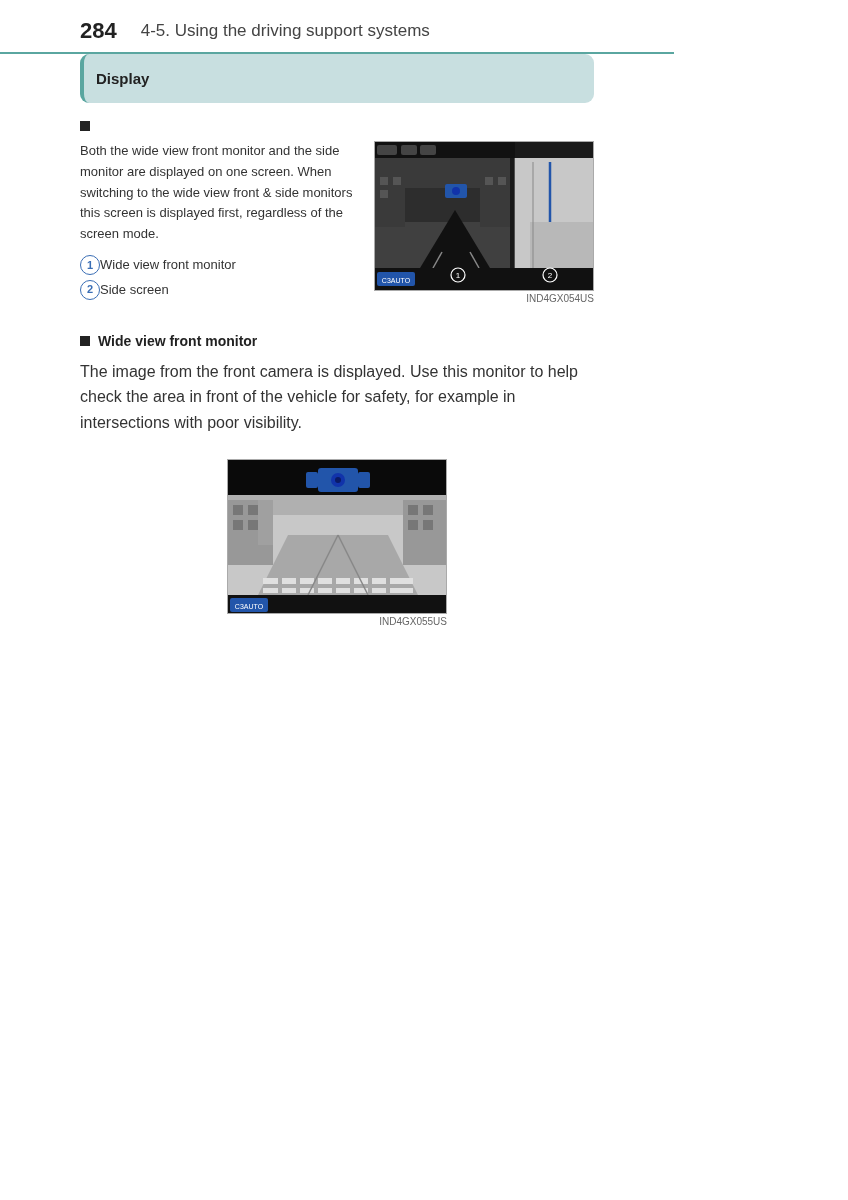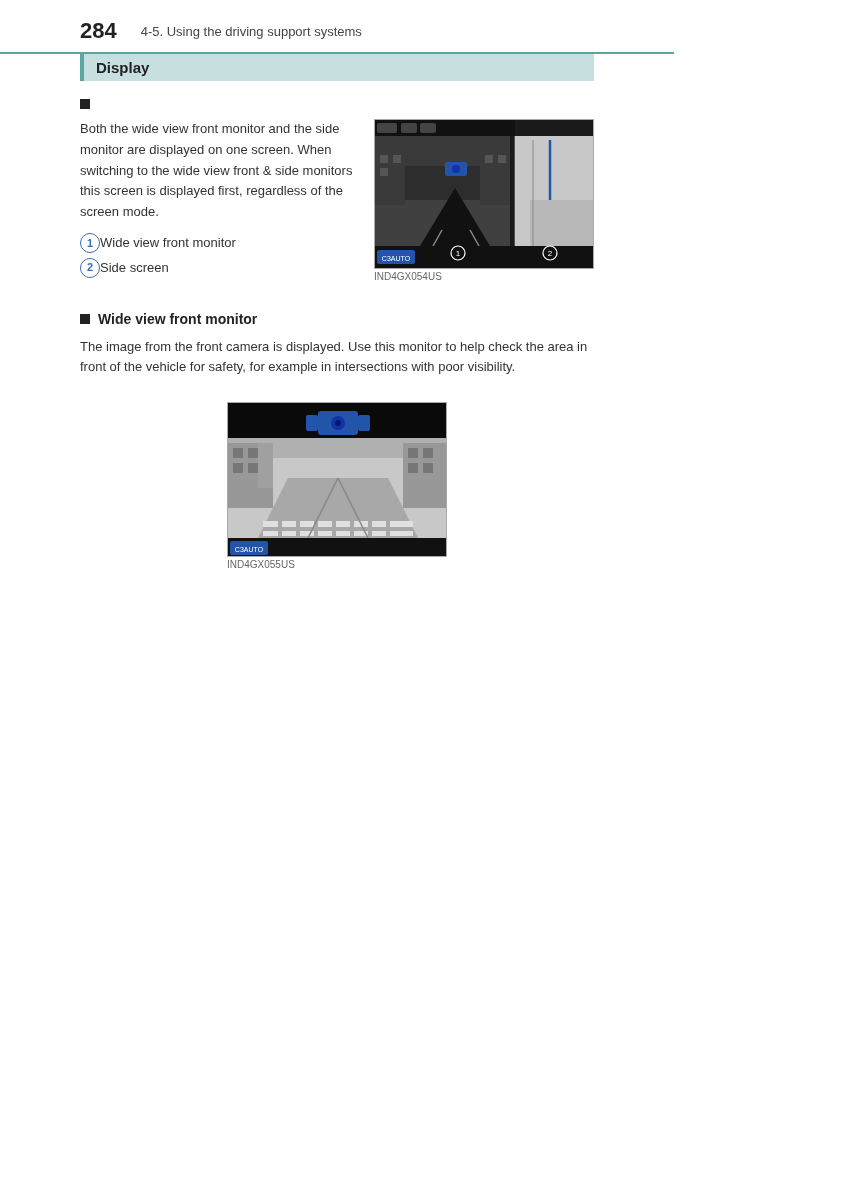--- a/index.html
+++ b/index.html
@@ -27,40 +27,41 @@
       border-bottom: 2px solid #5aa6a0;
       margin-bottom: 0;
     }
     .page-number {
       font-size: 22px;
       font-weight: bold;
       color: #222;
       margin-right: 24px;
     }
     .header-title {
-      font-size: 13px;
+      font-size: 17px;
       color: #444;
     }
 
     
     .content {
       padding: 0 80px 40px 80px;
     }
 
     
     .section-header {
       background: #c8dfe0;
-      padding: 5px 12px;
+      padding: 16px 12px;
       font-size: 15px;
       font-weight: bold;
       color: #222;
       margin-bottom: 18px;
       display: flex;
       align-items: center;
       border-left: 4px solid #5aa6a0;
+      border-radius: 9px;
     }
 
     
     .subsection {
       margin-bottom: 28px;
     }
 
     .subsection-title {
       display: flex;
       align-items: center;
@@ -86,21 +87,21 @@
     }
 
     .subsection-text {
       flex: 1;
       font-size: 13px;
       line-height: 1.6;
       color: #333;
     }
 
     .subsection-text-full {
-      font-size: 13px;
+      font-size: 16px;
       line-height: 1.6;
       color: #333;
       margin-bottom: 12px;
     }
 
     .list-items {
       margin-top: 10px;
     }
 
     .list-item {
@@ -132,20 +133,21 @@
     .monitor-wide {
       width: 220px;
       height: 155px;
       margin-top: 10px;
       margin-left: auto;
     }
 
     .img-label {
       font-size: 10px;
       color: #666;
+      text-align: right;
       margin-top: 2px;
     }
 
     .callout-circle {
       display: inline-flex;
       align-items: center;
       justify-content: center;
       width: 20px;
       height: 20px;
       border: 1.5px solid #3a6eb5;

